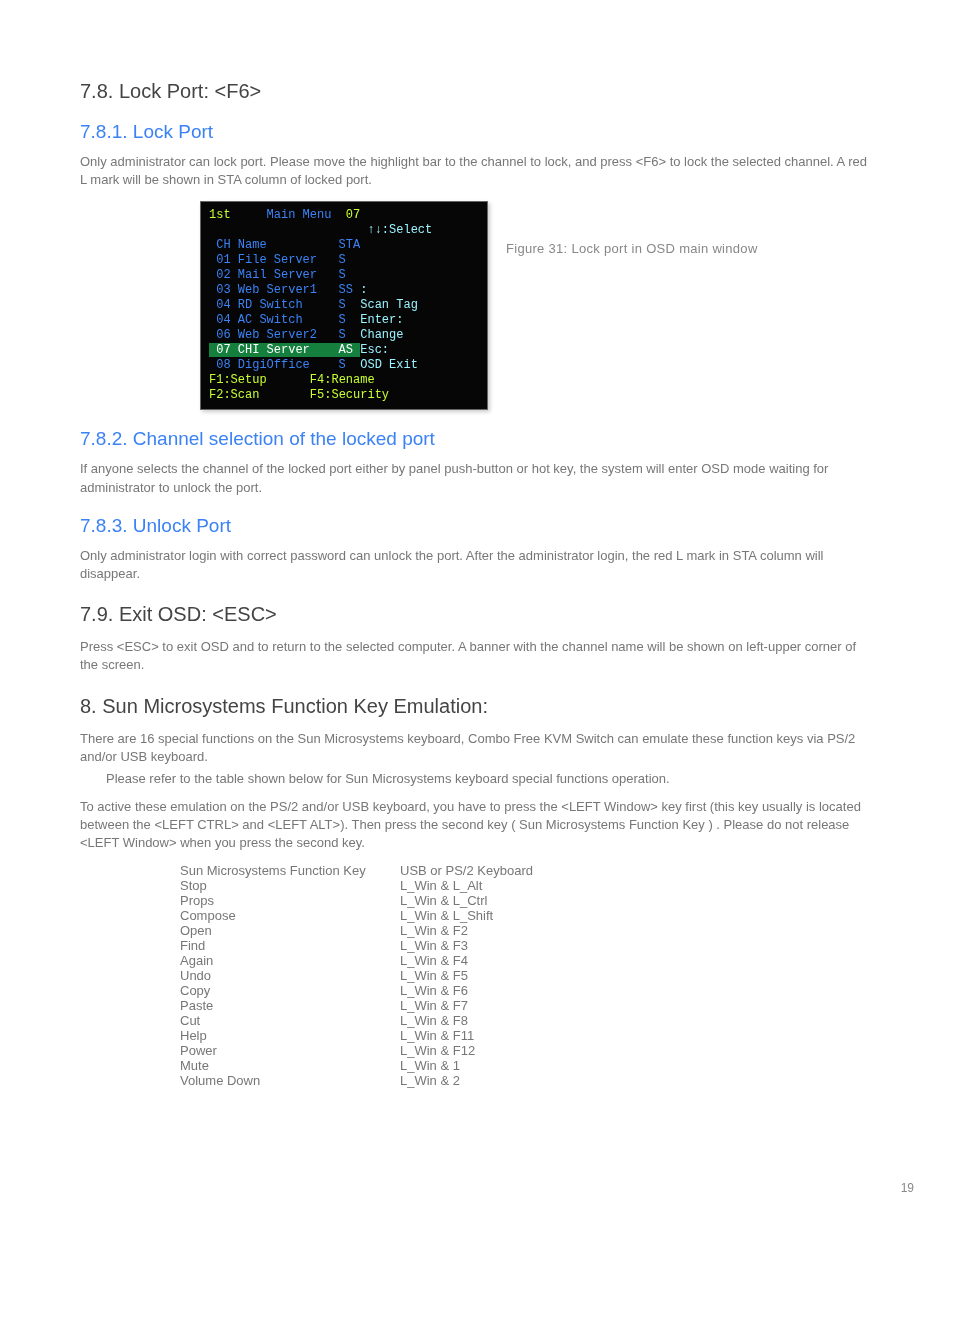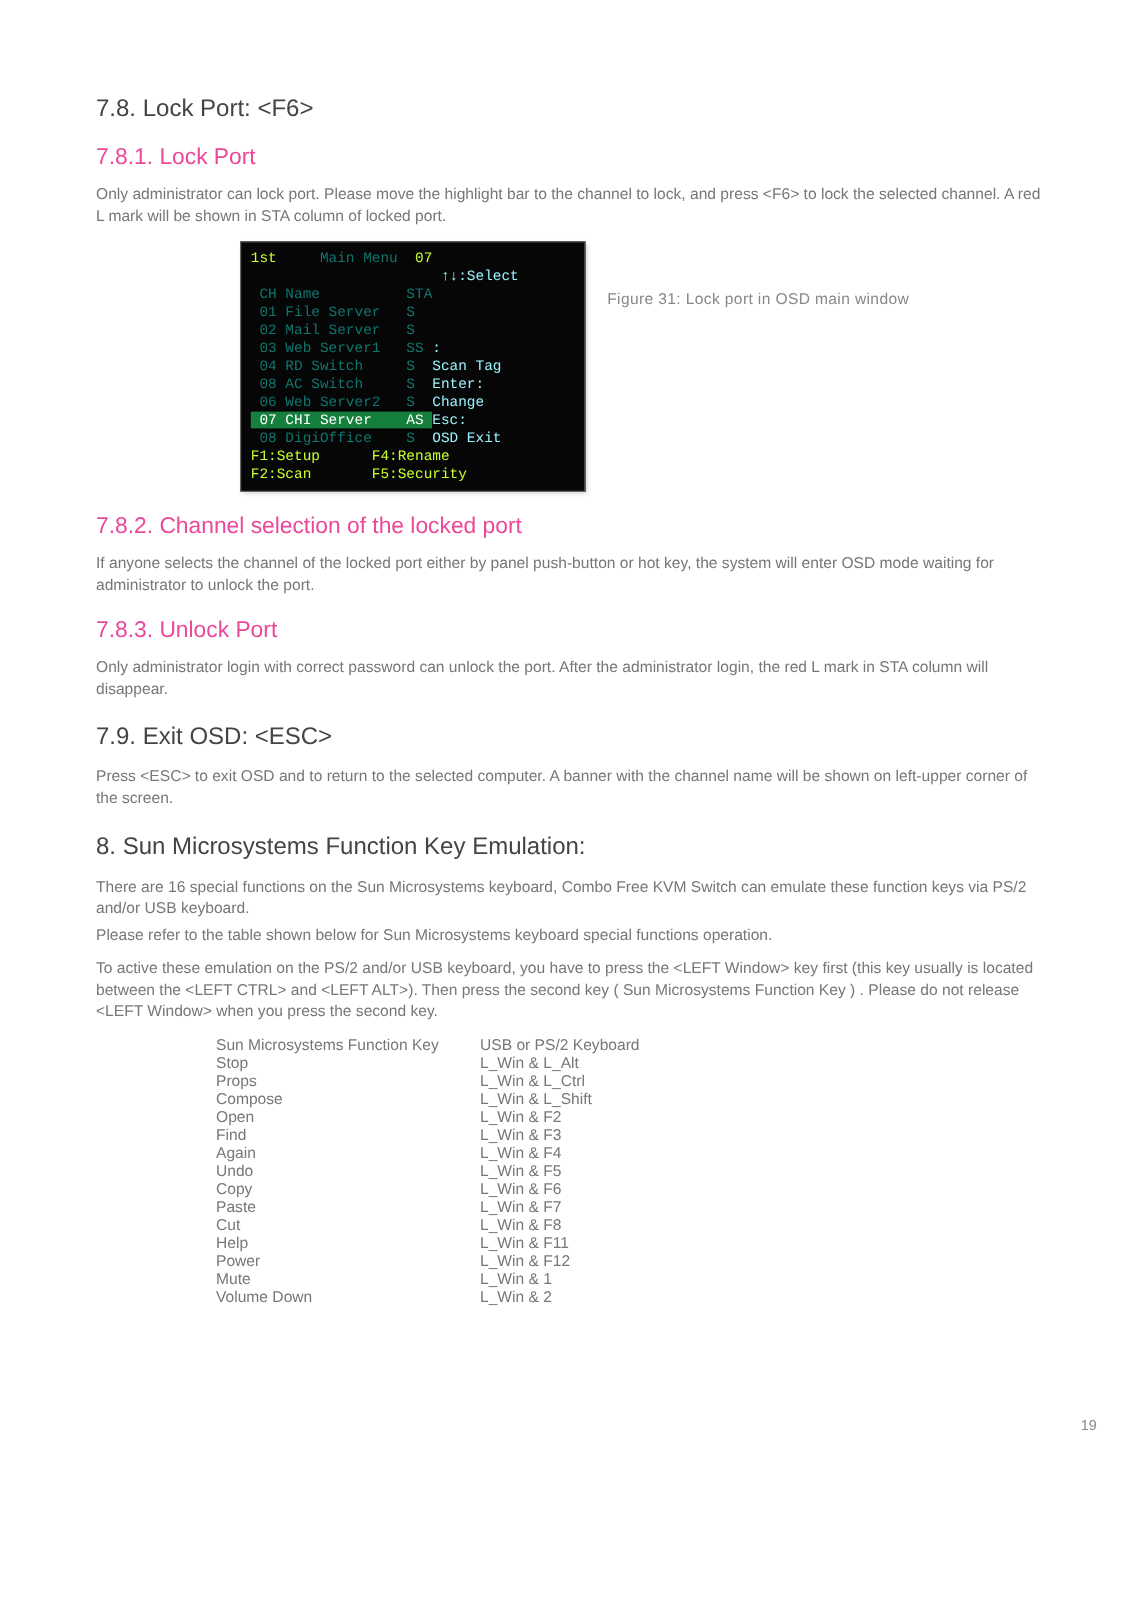--- a/index.html
+++ b/index.html
@@ -14,21 +14,21 @@
   }
   h2 {
     font-size: 20px;
     font-weight: normal;
     color: #444;
     margin: 20px 0 12px 0;
   }
   h3 {
     font-size: 19px;
     font-weight: normal;
-    color: #ec4899;
+    color: #3b82f6;
     margin: 18px 0 10px 0;
   }
   p {
     font-size: 13px;
     line-height: 1.4;
     color: #777;
     margin: 10px 0;
   }
   .figure-row {
     display: flex;
@@ -43,21 +43,21 @@
     font-size: 12px;
     line-height: 1.25;
     width: 270px;
     padding: 6px 8px;
     margin-left: 120px;
     border: 1px solid #666;
     box-shadow: 2px 2px 4px rgba(0,0,0,0.2);
     white-space: pre;
   }
   .osd .hdr { color: #c8ff30; }
-  .osd .sel { color: #0f766e; }
+  .osd .sel { color: #3b82f6; }
   .osd .hi  { background: #15803d; color: #fff; font-family: Liberation Mono, monospace; }
   .osd .help{ color: #9bf3ff; }
   .osd .f   { color: #c8ff30; }
   .caption {
     font-size: 13px;
     color: #888;
     flex: 1;
     padding-top: 40px;
     letter-spacing: 0.3px;
   }
@@ -88,41 +88,41 @@
 <p>Only administrator can lock port. Please move the highlight bar to the channel to lock, and press &lt;F6&gt; to lock the selected channel. A red L mark will be shown in STA column of locked port.</p>
 
 <div class="figure-row">
   <div class="osd" id="osd-box"><span class="hdr">1st     </span><span class="sel">Main Menu  </span><span class="hdr">07</span>
                       <span class="help">↑↓:Select</span>
  <span class="sel">CH Name          STA</span>
 <span class="sel"> 01 File Server   S  </span>
 <span class="sel"> 02 Mail Server   S  </span>
 <span class="sel"> 03 Web Server1   SS </span><span class="help">:</span>
 <span class="sel"> 04 RD Switch     S  </span><span class="help">Scan Tag</span>
-<span class="sel"> 08 AC Switch     S  </span><span class="help">Enter:</span>
+<span class="sel"> 04 AC Switch     S  </span><span class="help">Enter:</span>
 <span class="sel"> 06 Web Server2   S  </span><span class="help">Change</span>
 <span class="hi"> 07 CHI Server    AS </span><span class="help">Esc:</span>
 <span class="sel"> 08 DigiOffice    S  </span><span class="help">OSD Exit</span>
 <span class="f">F1:Setup      </span><span class="f">F4:Rename</span>
 <span class="f">F2:Scan       </span><span class="f">F5:Security</span></div>
   <div class="caption">Figure 31: Lock port in OSD main window</div>
 </div>
 
 <h3>7.8.2. Channel selection of the locked port</h3>
 <p>If anyone selects the channel of the locked port either by panel push-button or hot key, the system will enter OSD mode waiting for administrator to unlock the port.</p>
 
 <h3>7.8.3. Unlock Port</h3>
 <p>Only administrator login with correct password can unlock the port. After the administrator login, the red L mark in STA column will disappear.</p>
 
 <h2>7.9. Exit OSD: &lt;ESC&gt;</h2>
 <p>Press &lt;ESC&gt; to exit OSD and to return to the selected computer. A banner with the channel name will be shown on left-upper corner of the screen.</p>
 
 <h2> 8. Sun Microsystems Function Key Emulation:</h2>
 <p>There are 16 special functions on the Sun Microsystems keyboard, Combo Free KVM Switch can emulate these function keys via PS/2 and/or USB keyboard.</p>
-<p style="margin-top:-6px;">Please refer to the table shown below for Sun Microsystems keyboard special functions operation.</p>
+<p style="margin-top:-6px;margin-left:26px;">Please refer to the table shown below for Sun Microsystems keyboard special functions operation.</p>
 <p>To active these emulation on the PS/2 and/or USB keyboard, you have to press the &lt;LEFT Window&gt; key first (this key usually is located between the &lt;LEFT CTRL&gt; and &lt;LEFT ALT&gt;). Then press the second key ( Sun Microsystems Function Key ) . Please do not release &lt;LEFT Window&gt; when you press the second key.</p>
 
 <div class="key-table" id="key-table">
     <div class="row">
       <div class="c1">Sun Microsystems Function Key</div>
       <div class="c2">USB or PS/2 Keyboard</div>
     </div>
     <div class="row">
       <div class="c1">Stop</div>
       <div class="c2">L_Win &amp; L_Alt</div>

